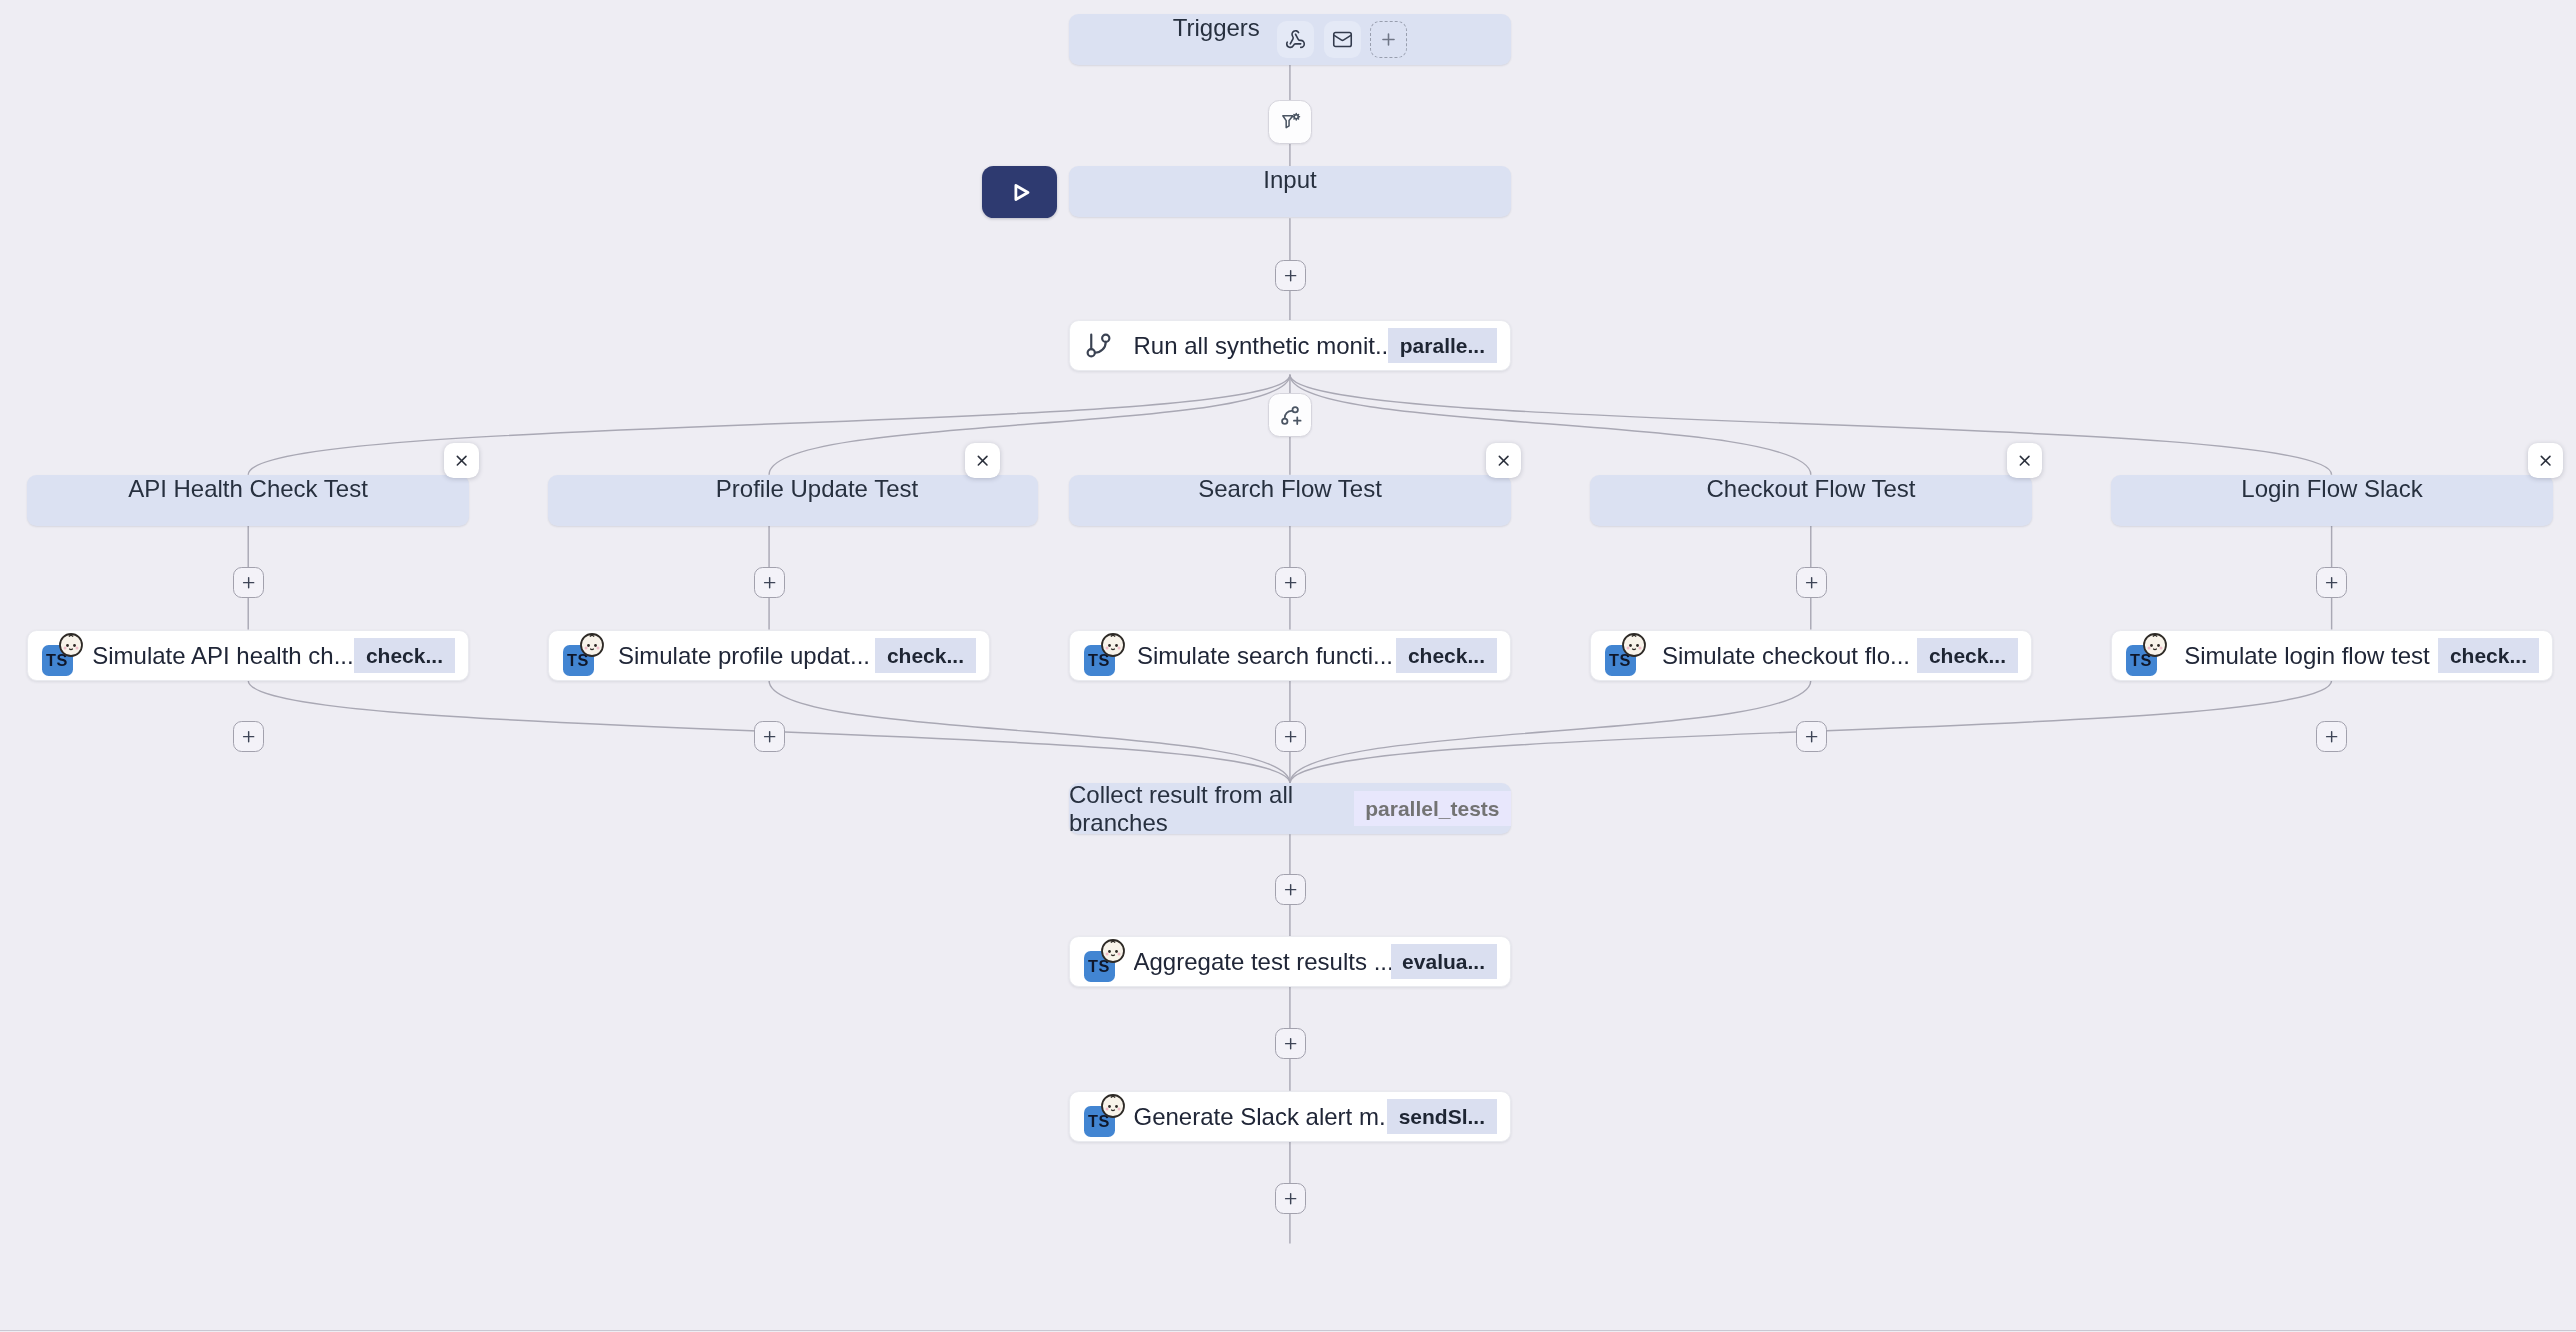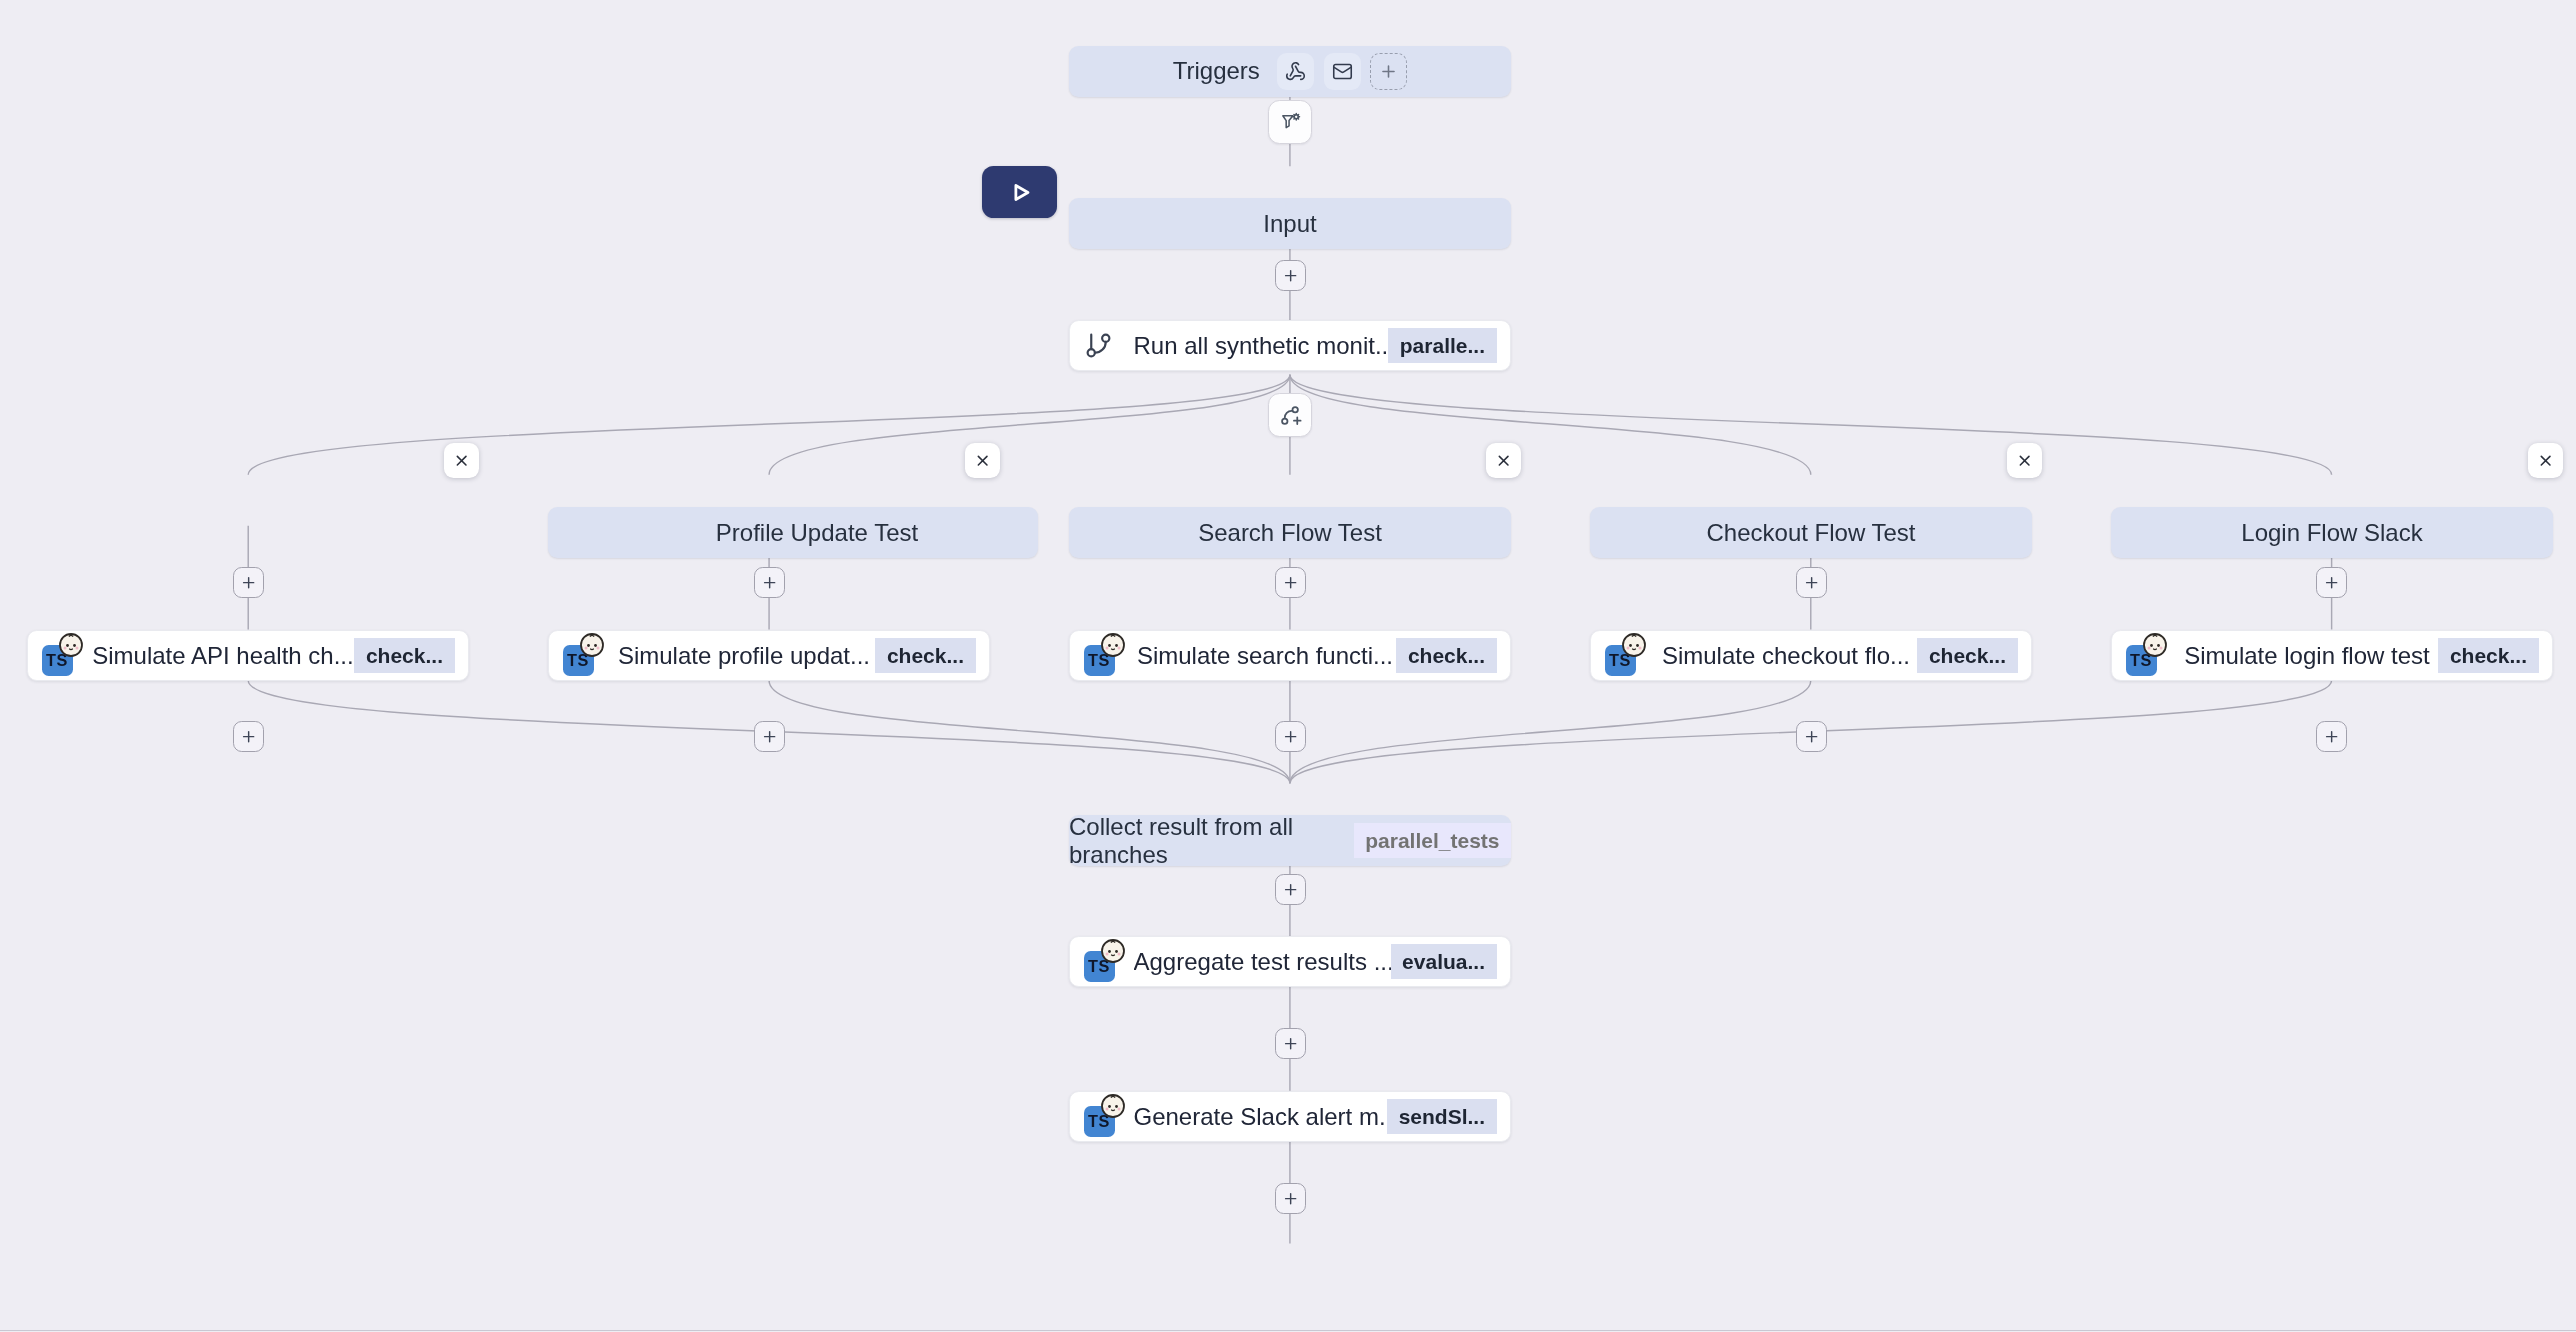--- a/index.html
+++ b/index.html
@@ -6,24 +6,23 @@
   .canvas{
     position:relative;width:2576px;height:1330px;background:#eeedf3;
     font-family:"Liberation Sans",sans-serif;overflow:hidden;
     border-bottom:1.9px solid #c9c7d2;
   }
   .edges{position:absolute;left:0;top:0;z-index:1;}
   .abs{position:absolute;}
   
   .vnode{
     width:442px;height:51px;background:#dbe1f2;border-radius:9.6px;
-    display:flex;align-items:center;justify-content:center;
+    display:flex;justify-content:center;
     font-size:24px;color:#27303f;z-index:2;
     box-shadow:0 1px 1.9px rgba(50,55,80,.12);
-    margin-top:32px;
   }
   
   .wnode{
     width:442px;height:51px;background:#ffffff;border:1px solid #e9eaef;border-radius:9.6px;
     display:flex;align-items:center;box-sizing:border-box;padding:0 13.5px;
     font-size:24px;color:#202637;z-index:2;
     box-shadow:0 1px 2.9px rgba(30,35,60,.10);
   }
   .wnode .title{flex:1;text-align:center;white-space:nowrap;overflow:hidden;}
   .badge{
@@ -187,20 +186,23 @@
       </span>
   </div>
 
   <div class="xbtn abs" style="left:444px;top:443px;">
     <span>
         <svg width="17.3" height="17.3" viewBox="0 0 24 24" stroke="currentColor" stroke-width="2.2" fill="none" stroke-linecap="round">
           <path d="M6 6l12 12M18 6L6 18"></path>
         </svg>
       </span>
   </div>
+  <div class="vnode abs" style="left:27px;top:475px;">
+    <span>API Health Check Test</span>
+  </div>
   <div class="plusbox abs" style="left:233px;top:567px;">
     <span>
         <svg width="17.3" height="17.3" viewBox="0 0 24 24" stroke="currentColor" stroke-width="2" fill="none" stroke-linecap="round">
           <path d="M12 5v14M5 12h14"></path>
         </svg>
       </span>
   </div>
   <div class="wnode abs" style="left:27px;top:630px;">
     <span class="iconwrap">
       <span class="tsicon">

